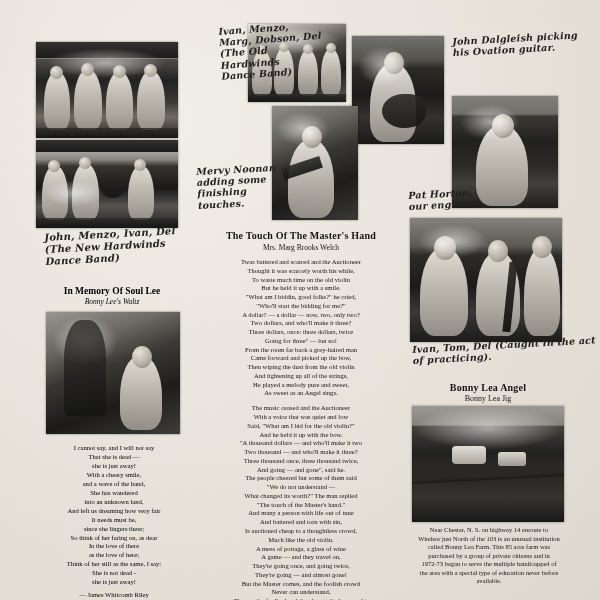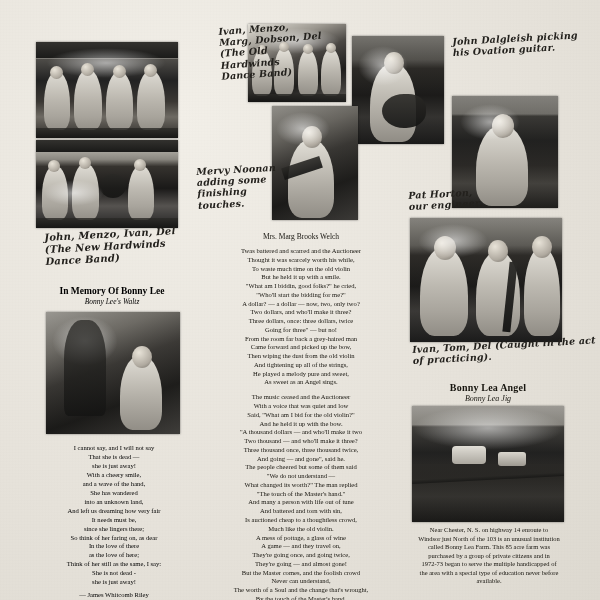--- a/index.html
+++ b/index.html
@@ -100,21 +100,20 @@
     color: #17150f;
   }
   .block .title {
     font-weight: 700;
     text-align: center;
     font-size: 10px;
     letter-spacing: .2px;
   }
   .block .subtitle {
     text-align: center;
-    font-style: italic;
     font-size: 8px;
     margin-top: 1px;
   }
   .block .byline {
     text-align: center;
     font-size: 7.5px;
     margin-top: 2px;
   }
   .poem {
     font-size: 6.6px;
@@ -271,20 +270,21 @@
       <div class="head" style="left:122px; top:18px; width:20px; height:22px;"></div>
       <div class="dark" style="left:96px; top:44px; width:8px; height:70px; transform:rotate(6deg); opacity:.95;"></div>
       <div class="glow" style="left:8px; top:6px; width:70px; height:34px;"></div>
     </div>
   </div>
 
   <div class="hand" style="left:412px; top:344px; font-size:9.5px; transform: rotate(-3deg);">Ivan, Tom, Del (Caught in the act
 of practicing).</div>
 
   <div class="block" style="left:196px; top:230px; width:210px;">
+    <div class="title">The Touch Of The Master's Hand</div>
     <div class="byline">Mrs. Marg Brooks Welch</div>
     <div class="poem gap">Twas battered and scarred and the Auctioneer
 Thought it was scarcely worth his while,
 To waste much time on the old violin
 But he held it up with a smile.
 "What am I biddin, good folks?" he cried,
 "Who'll start the bidding for me?"
 A dollar? — a dollar — now, two, only two?
 Two dollars, and who'll make it three?
 Three dollars, once: three dollars, twice
@@ -315,21 +315,21 @@
 A game — and they travel on,
 They're going once, and going twice,
 They're going — and almost gone!
 But the Master comes, and the foolish crowd
 Never can understand,
 The worth of a Soul and the change that's wrought,
 By the touch of the Master's hand.</div>
   </div>
 
   <div class="memo-box" style="left:38px; top:286px; width:148px;">
-    <div class="memo-title">In Memory Of Bonny Lee</div>
+    <div class="memo-title">In Memory Of Soul Lee</div>
     <div class="memo-sub">Bonny Lee's Waltz</div>
   </div>
 
   <div class="photo bw3" style="left:46px; top:312px; width:134px; height:122px;">
     <div class="inner">
       <div class="dark" style="left:0; top:0; width:134px; height:122px; opacity:.4;"></div>
       <div class="glow" style="left:6px; top:4px; width:66px; height:50px;"></div>
       <div class="dark" style="left:18px; top:8px; width:42px; height:96px; border-radius:40% 40% 10% 10%; opacity:.75;"></div>
       <div class="fig" style="left:74px; top:44px; width:42px; height:74px;"></div>
       <div class="head" style="left:86px; top:34px; width:20px; height:22px;"></div>

